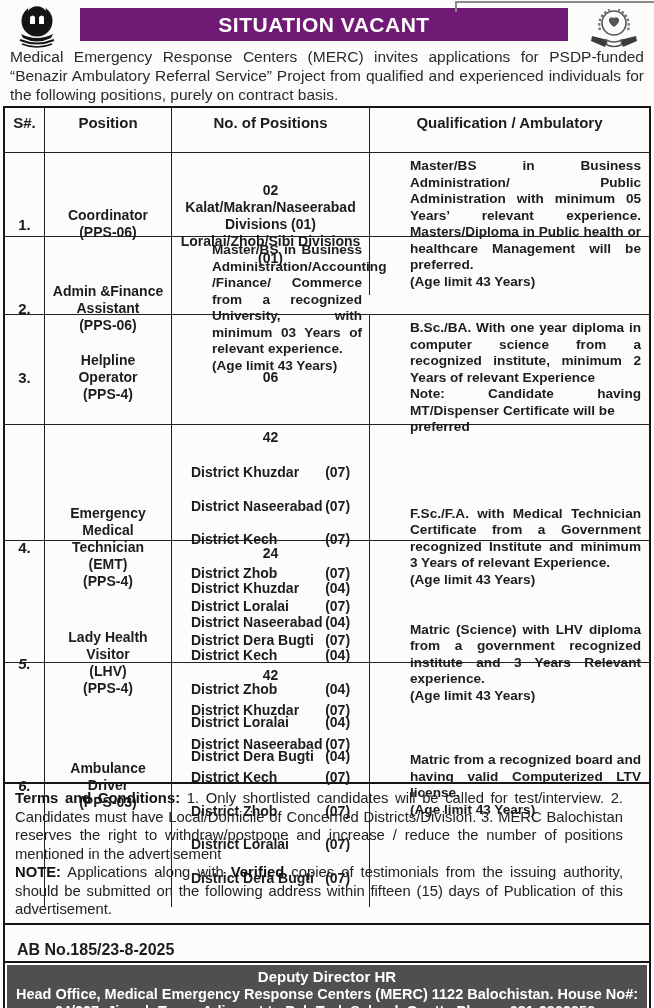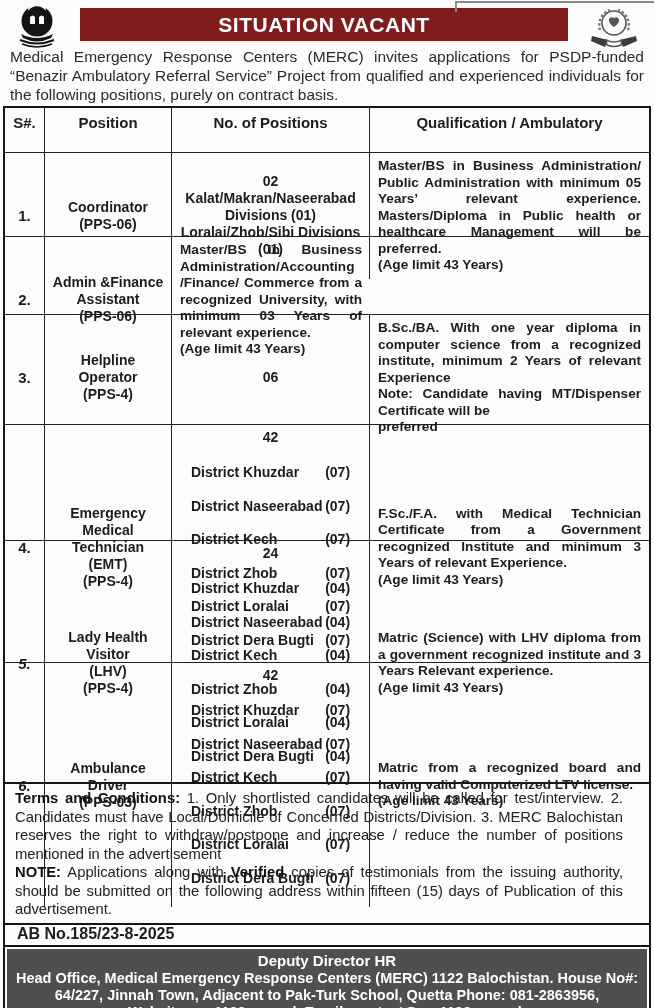--- a/index.html
+++ b/index.html
@@ -14,21 +14,21 @@
   }
   
   .clip-line { position:absolute; top:1px; left:455px; width:199px; height:11px;
     border-top:2px solid #8a8a8a; border-left:2px solid #8a8a8a; }
 
   
   .header { display:flex; align-items:flex-start; padding:4px 8px 0 8px; height:44px; }
   .logo { flex:0 0 auto; }
   .banner {
     flex:1; margin:4px 14px 0 14px; height:33px;
-    background:#7f1d1d; color:#fff;
+    background:#701a75; color:#fff;
     display:flex; align-items:center; justify-content:center;
     font-size:21px; font-weight:bold; letter-spacing:.5px;
   }
 
   .intro {
     padding:3px 10px 4px 10px; font-size:15.5px; line-height:19px;
     text-align:justify; color:#2b2b2b; height:62px;
   }
 
   
@@ -43,31 +43,31 @@
   .sn { text-align:center; font-weight:bold; font-size:15px; display:flex; align-items:center; justify-content:center; }
   .sn.it { font-style:italic; }
   .pos { font-weight:bold; font-size:14px; text-align:center; white-space:pre-line;
          display:flex; align-items:center; justify-content:center; line-height:17px; }
   .num { font-weight:bold; font-size:14px; text-align:center; white-space:pre-line;
          display:flex; flex-direction:column; align-items:center; justify-content:center; line-height:17px; }
   .num .total { width:100%; text-align:center; }
   .dlist { width:86%; margin-top:1px; }
   .dl { display:flex; justify-content:space-between; line-height:16.5px; }
   .qual { font-weight:bold; font-size:13.6px; line-height:16.5px; text-align:justify;
-          white-space:pre-line; padding:5px 8px; }
+          white-space:pre-line; padding:5px 8px;margin-left:32px; }
   .qual.vc { display:flex; align-items:center; }
   .qual.vc > span { width:100%; }
 
   
   .terms { margin:0 3px; border:2px solid #151515; border-top:none;
            padding:5px 26px 4px 10px; font-size:14.8px; line-height:18.5px;
            text-align:justify; color:#222; }
   .terms b { color:#111; }
   .ab { margin:0 3px; border-left:2px solid #151515; border-right:2px solid #151515;
-        padding:0 0 2px 12px; font-weight:bold; font-size:16px; }
+        padding:16px 0 2px 12px; font-weight:bold; font-size:16px; }
 
   
   .footer-wrap { margin:0 3px; border:2px solid #151515; border-top:2px solid #151515;
                  background:#fff; padding:2px; }
   .contact-box { background:#4f4f4f; color:#fff; text-align:center;
                  padding:3px 6px; font-weight:bold; }
   .contact-box .l1 { font-size:15px; line-height:18px; }
   .contact-box .ln { font-size:14.5px; line-height:17px; }
 </style>
 </head>

